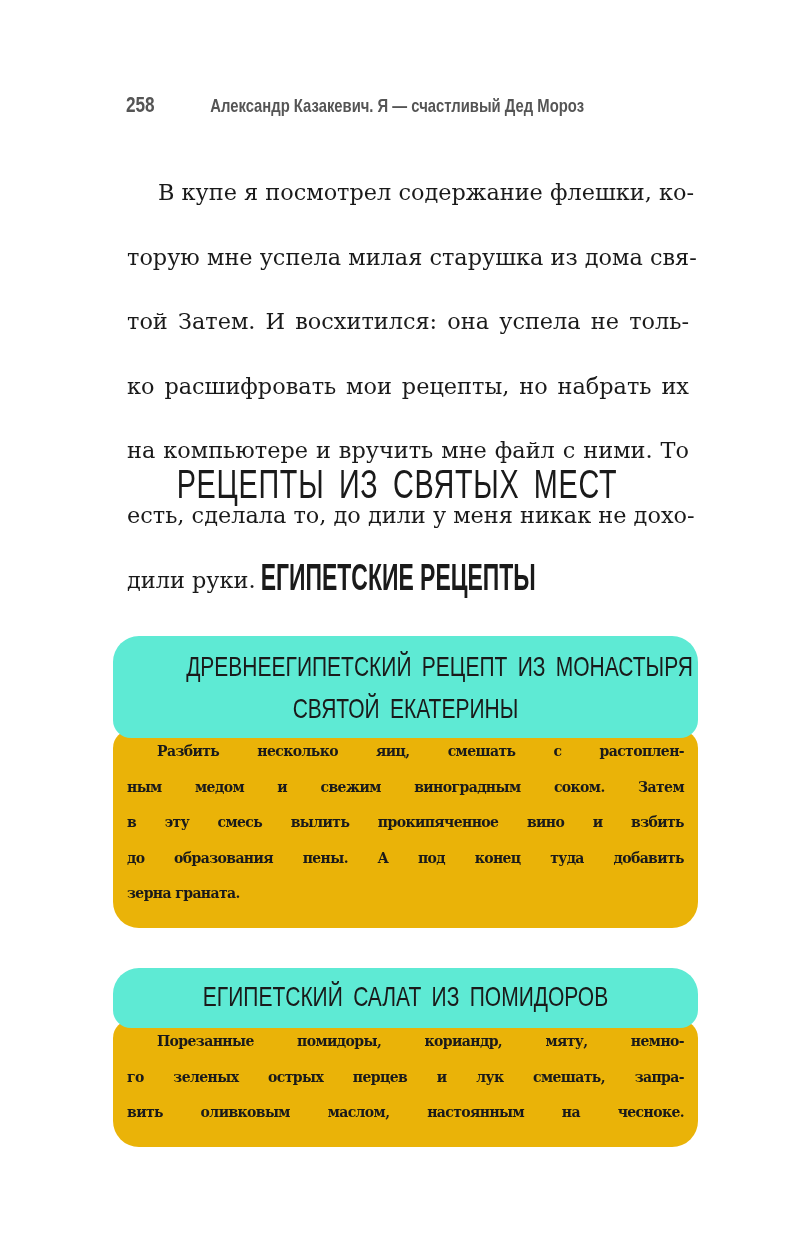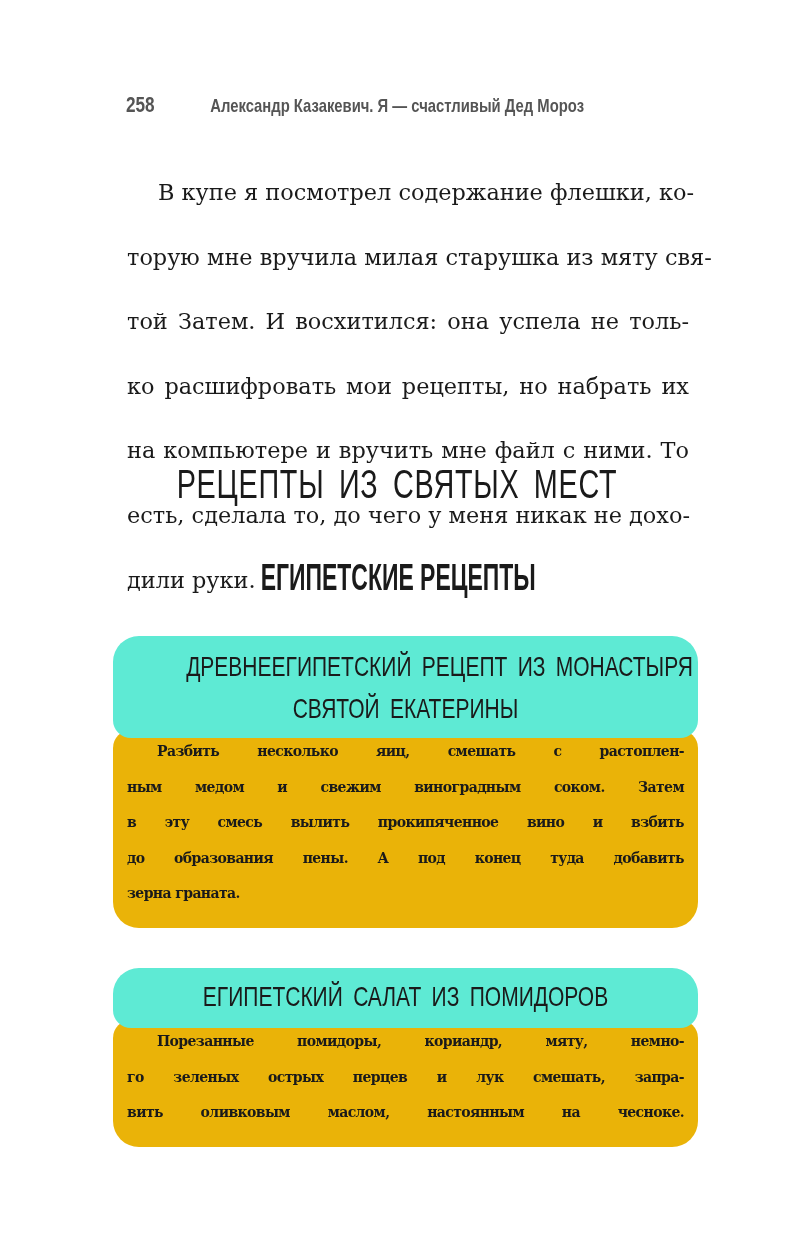--- a/index.html
+++ b/index.html
@@ -154,25 +154,25 @@
 <body>
 
 <div class="running-head">
   <span class="page-number">258</span>
   <span class="book-header">Александр Казакевич. Я — счастливый Дед Мороз</span>
 </div>
 
 <div class="body-text">
   <p class="para">
     <span class="line indent">В купе я посмотрел содержание флешки, ко-</span>
-    <span class="line">торую мне вручила милая старушка из мяту свя-</span>
+    <span class="line">торую мне успела милая старушка из дома свя-</span>
     <span class="line">той Затем. И восхитился: она успела не толь-</span>
     <span class="line">ко расшифровать мои рецепты, но набрать их</span>
     <span class="line">на компьютере и вручить мне файл с ними. То</span>
-    <span class="line">есть, сделала то, до чего у меня никак не дохо-</span>
+    <span class="line">есть, сделала то, до дили у меня никак не дохо-</span>
     <span class="line last">дили руки.</span>
   </p>
   <p class="para">
     <span class="line last indent">Вот эти рецепты из тетрадки:</span>
   </p>
 </div>
 
 <div class="chapter-title">РЕЦЕПТЫ ИЗ СВЯТЫХ МЕСТ</div>
 
 <div class="section-title">ЕГИПЕТСКИЕ РЕЦЕПТЫ</div>

